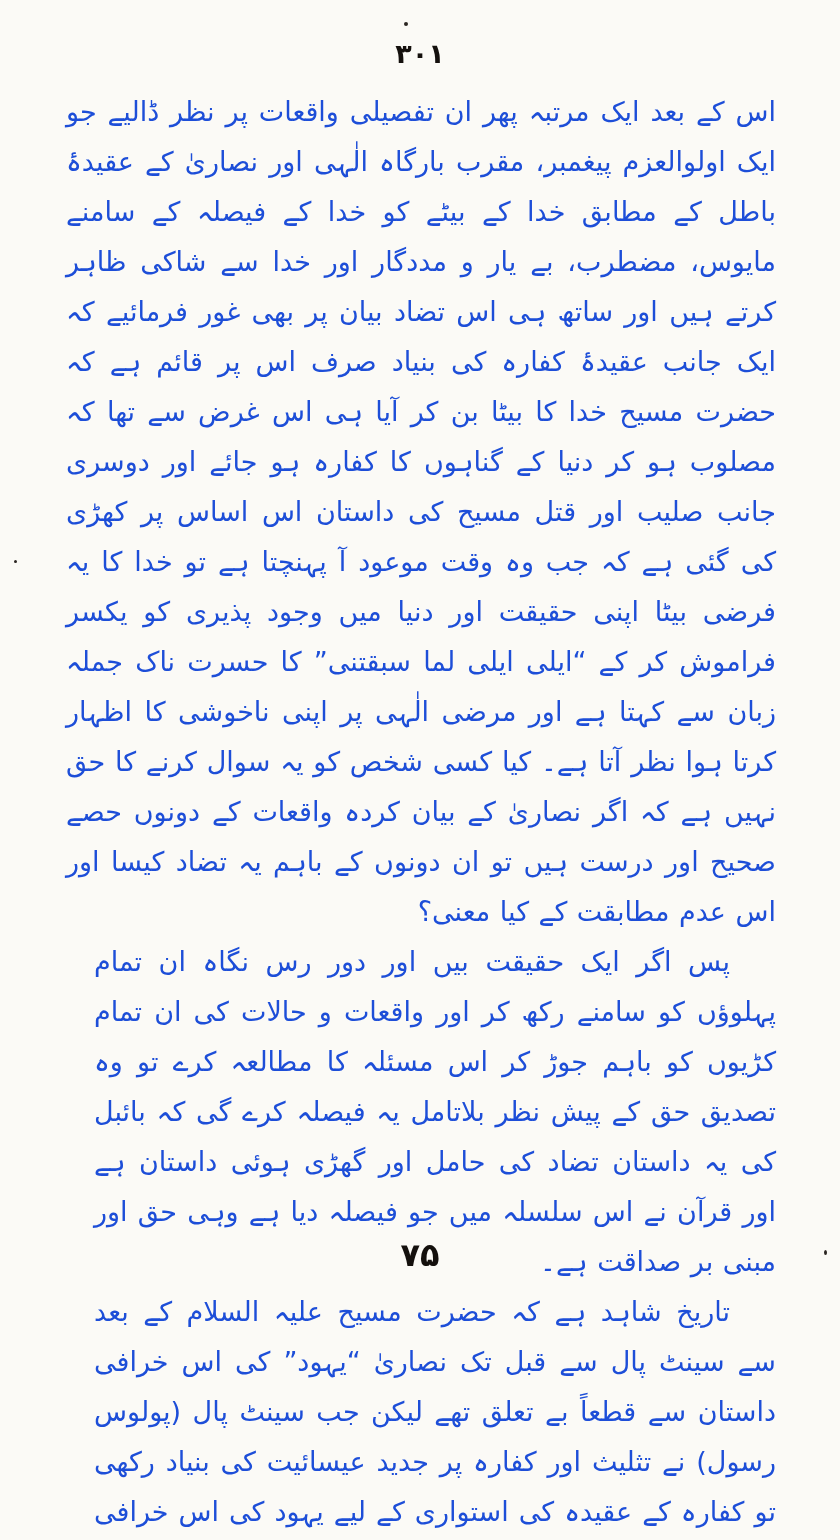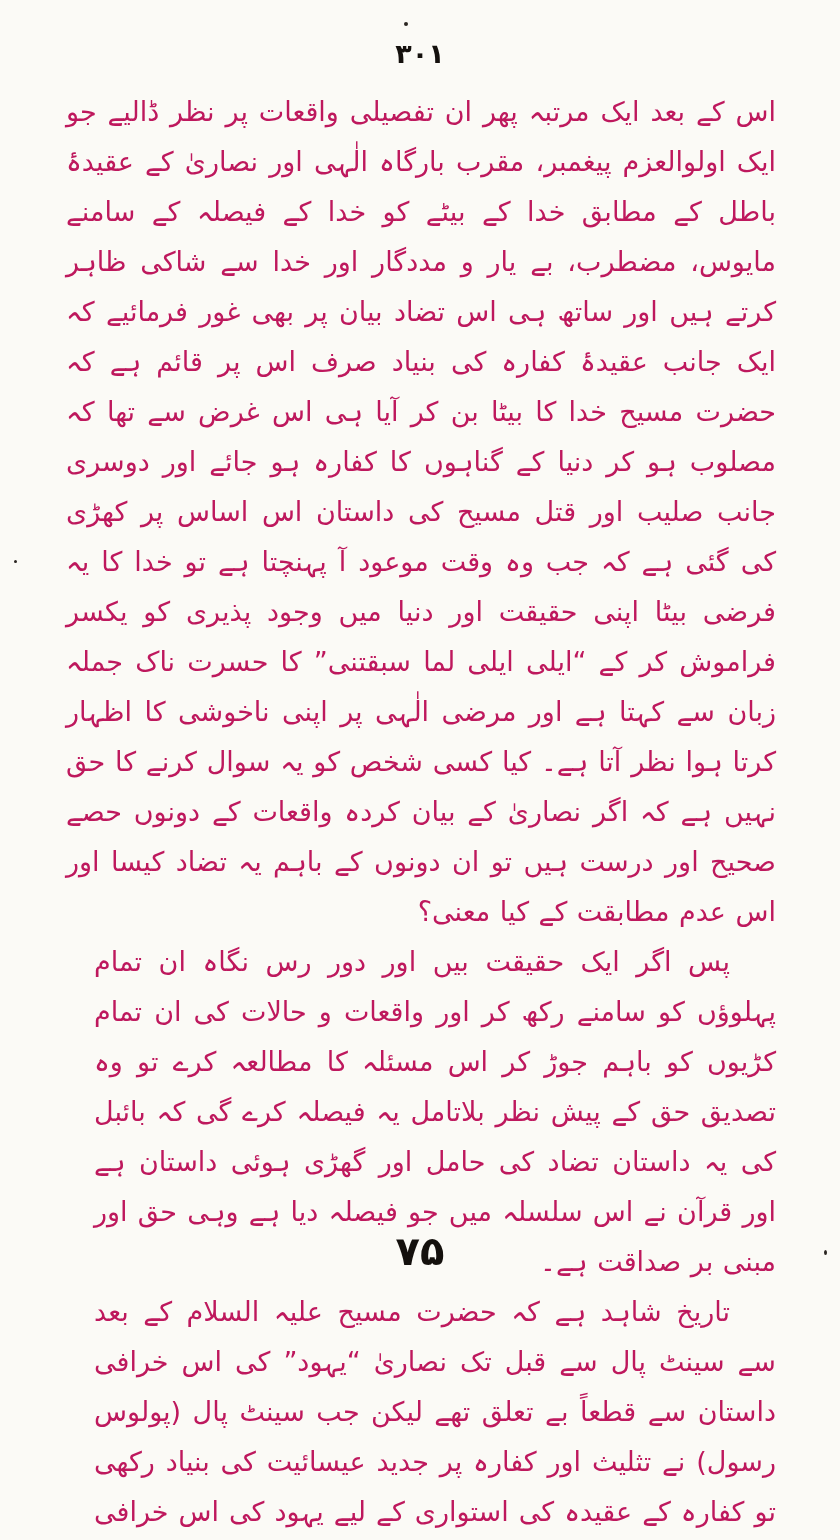--- a/index.html
+++ b/index.html
@@ -33,34 +33,34 @@
   .body-text {
     direction: rtl;
     margin: 18px 64px 0 66px;
     width: 710px;
   }
   .para {
     margin: 0;
     font-size: 27px;
     line-height: 50px;
     text-align: justify;
-    color: #be185d;
+    color: #1d4ed8;
     word-spacing: 1px;
   }
   .para.indent {
     text-indent: 46px;
     margin-left: 28px;
   }
   .page-number-bottom {
     position: absolute;
     bottom: 42px;
     left: 0;
     width: 100%;
     text-align: center;
-    font-size: 40px;
+    font-size: 32px;
     font-weight: bold;
     color: #14100d;
   }
   .speck {
     position: absolute;
     background: #2a2521;
     border-radius: 50%;
   }
   .speck.s1 { width: 4px; height: 4px; top: 22px; left: 404px; }
   .speck.s2 { width: 3px; height: 3px; top: 560px; left: 14px; }

